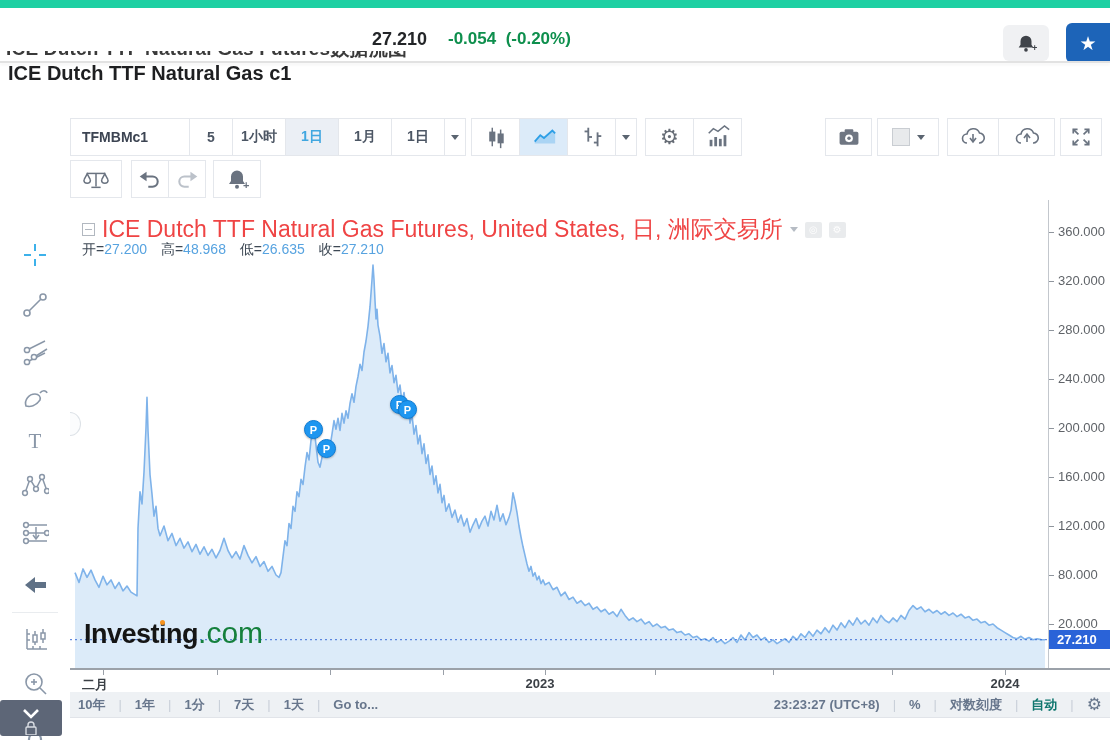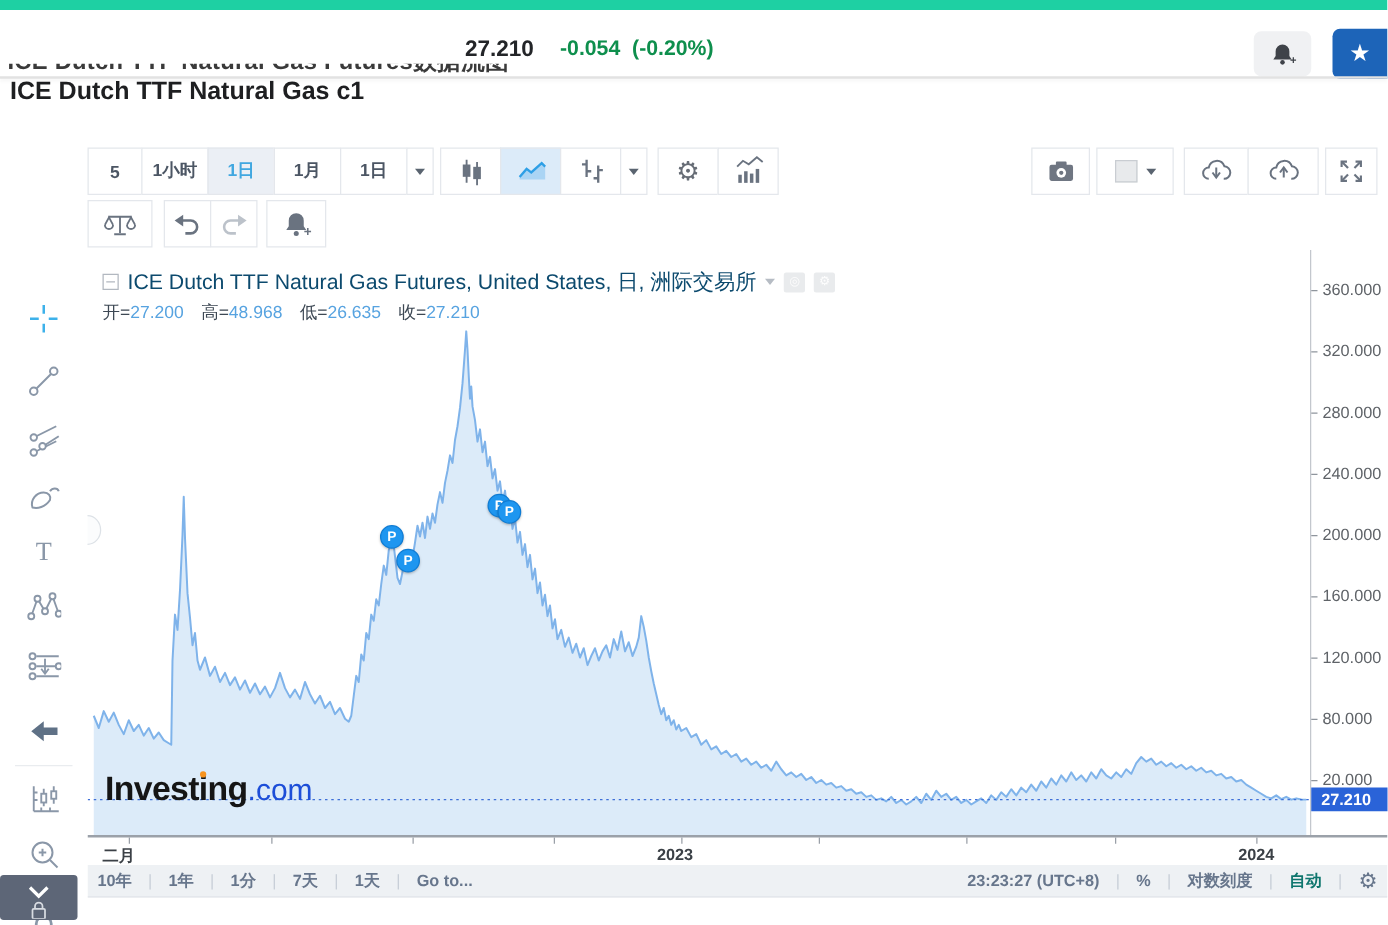--- a/index.html
+++ b/index.html
@@ -50,37 +50,37 @@
   .tb-gap { width:6px; }
   .tb-gap2 { width:9px; }
   #row1-right { left:825px; top:118px; display:flex; z-index:9; }
   #bg-swatch { width:18px; height:18px; background:#e8eaec; border:1px solid #c9cdd2; margin-right:7px; }
   #row2 { left:70px; top:160px; display:flex; z-index:9; }
   .gear-glyph { font-size:21px; color:#676d76; font-weight:normal; }
 
   
   #chart-layer { left:70px; top:200px; width:978px; height:468px; z-index:3; }
   #legend-row { position:absolute; left:12px; top:14px; display:flex; align-items:center; gap:7px; z-index:6; }
-  #legend-title { font-size:17px; color:#0c4a6e; white-space:nowrap; }
+  #legend-title { font-size:23px; color:#ef4444; white-space:nowrap; }
   .collapse-box { width:13px; height:13px; border:1px solid #b2b8c0; display:flex; align-items:center; justify-content:center; }
   .collapse-box span { width:7px; height:1px; background:#b2b8c0; display:block; }
   .legend-caret { width:0; height:0; border-left:4px solid transparent; border-right:4px solid transparent;
     border-top:5px solid #b6bcc4; }
   .mini-btn { width:17px; height:16px; background:#e9ebed; border-radius:2px; color:#fdfdfd;
     display:flex; align-items:center; justify-content:center; font-size:10px; cursor:pointer; }
   #ohlc-row { position:absolute; left:12px; top:41px; font-size:14px; color:#3d4854; z-index:6; white-space:nowrap; }
   #ohlc-row b { font-weight:normal; color:#3d4854; }
   #ohlc-row .val { color:#57a3e0; }
   #ohlc-row .pair { margin-right:10px; }
   #watermark { position:absolute; left:14px; top:416px; z-index:4; white-space:nowrap; }
   #watermark .brand { font-size:27px; font-weight:bold; color:#151515; letter-spacing:-.5px; position:relative; }
   #watermark .idot { position:relative; }
   #watermark .idot::after { content:''; position:absolute; left:1px; top:1px; width:5px; height:5px;
     border-radius:50%; background:#f7931e; }
-  #watermark .suffix { font-size:24px; color:#1d4ed8; }
+  #watermark .suffix { font-size:30px; color:#15803d; }
   .pmark { position:absolute; width:19px; height:19px; border-radius:50%; background:#1e96f0;
     border:1px solid #0f7cd4; color:#fff; font-size:11px; font-weight:bold; display:flex;
     align-items:center; justify-content:center; z-index:7; box-shadow:0 1px 2px rgba(0,0,0,.25); }
 
   
   #price-axis { left:1048px; top:200px; width:52px; height:468px; border-left:1px solid #c3c7cd; z-index:4; background:#fff; }
   .ptick { position:absolute; left:0; width:5px; height:1px; background:#8f959d; }
   .plabel { position:absolute; left:9px; font-size:13px; color:#5f6368; }
   #price-badge { position:absolute; left:0; width:62px; height:19px; background:#2a63d8; color:#fff;
     font-size:13px; font-weight:bold; display:flex; align-items:center; padding-left:8px; z-index:6; }
@@ -225,20 +225,21 @@
         <path d="M8,23 V12 a6,6 0 0 1 12,0 V23"></path>
         <line x1="6" y1="18" x2="11" y2="18" stroke-width="1.4"></line>
           <line x1="17" y1="18" x2="22" y2="18" stroke-width="1.4"></line>
       </svg>
     </div>
 
   </div>
   <div class="abs" id="side-handle"></div>
 
   <div class="abs" id="row1">
+    <div class="tbtn" id="symbol-btn">TFMBMc1</div>
     <div id="intervals" style="display:flex">
         <div class="tbtn interval">5</div>
         <div class="tbtn interval">1小时</div>
         <div class="tbtn interval selected">1日</div>
         <div class="tbtn interval">1月</div>
         <div class="tbtn interval">1日</div>
       </div>
     <div class="tbtn caret-btn">
         <span class="caret"></span>
       </div>

